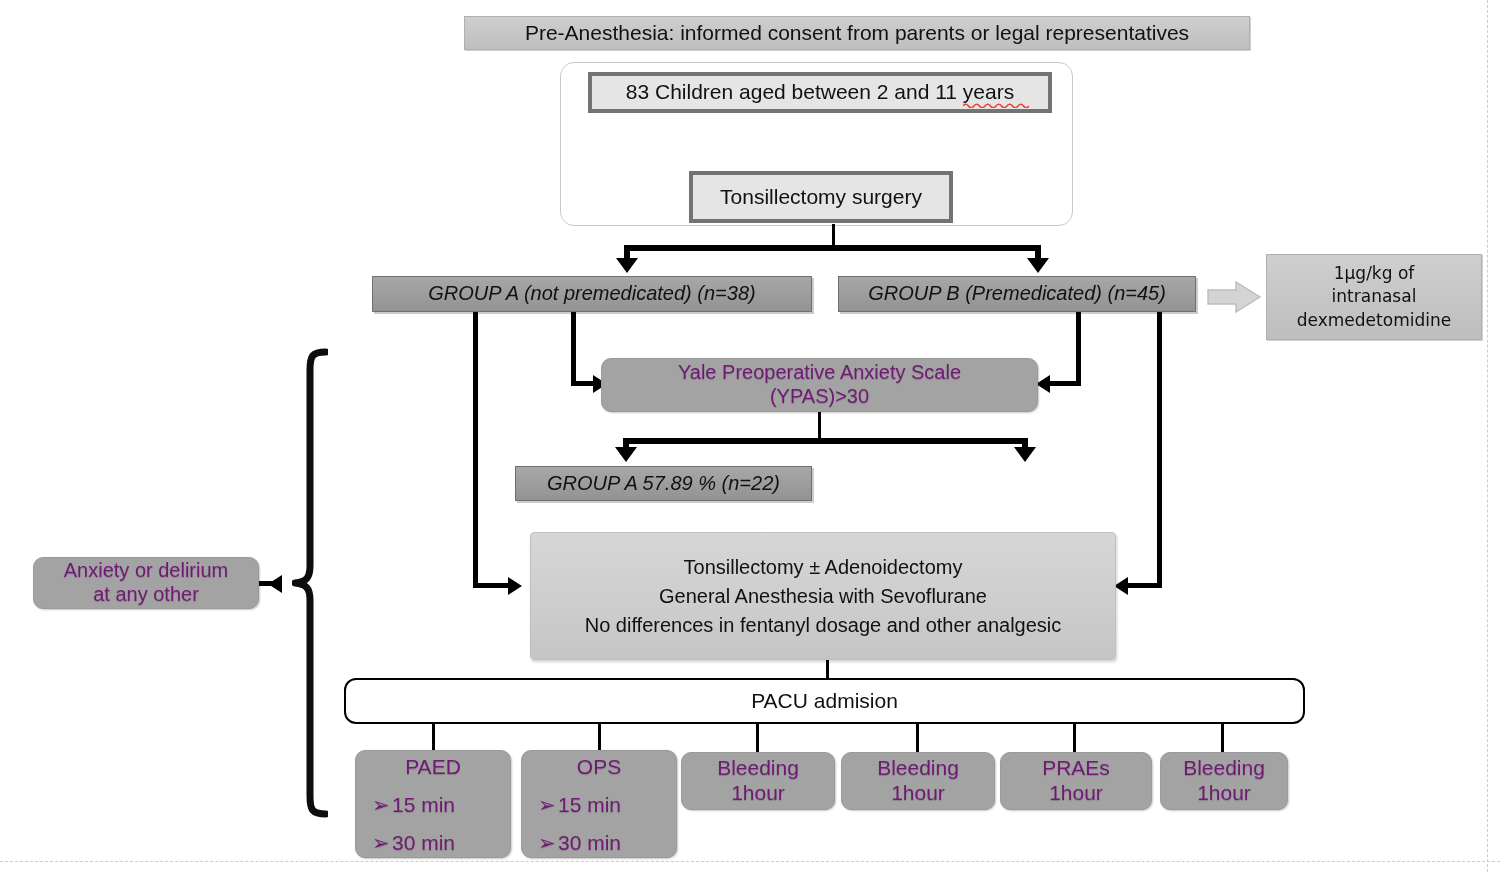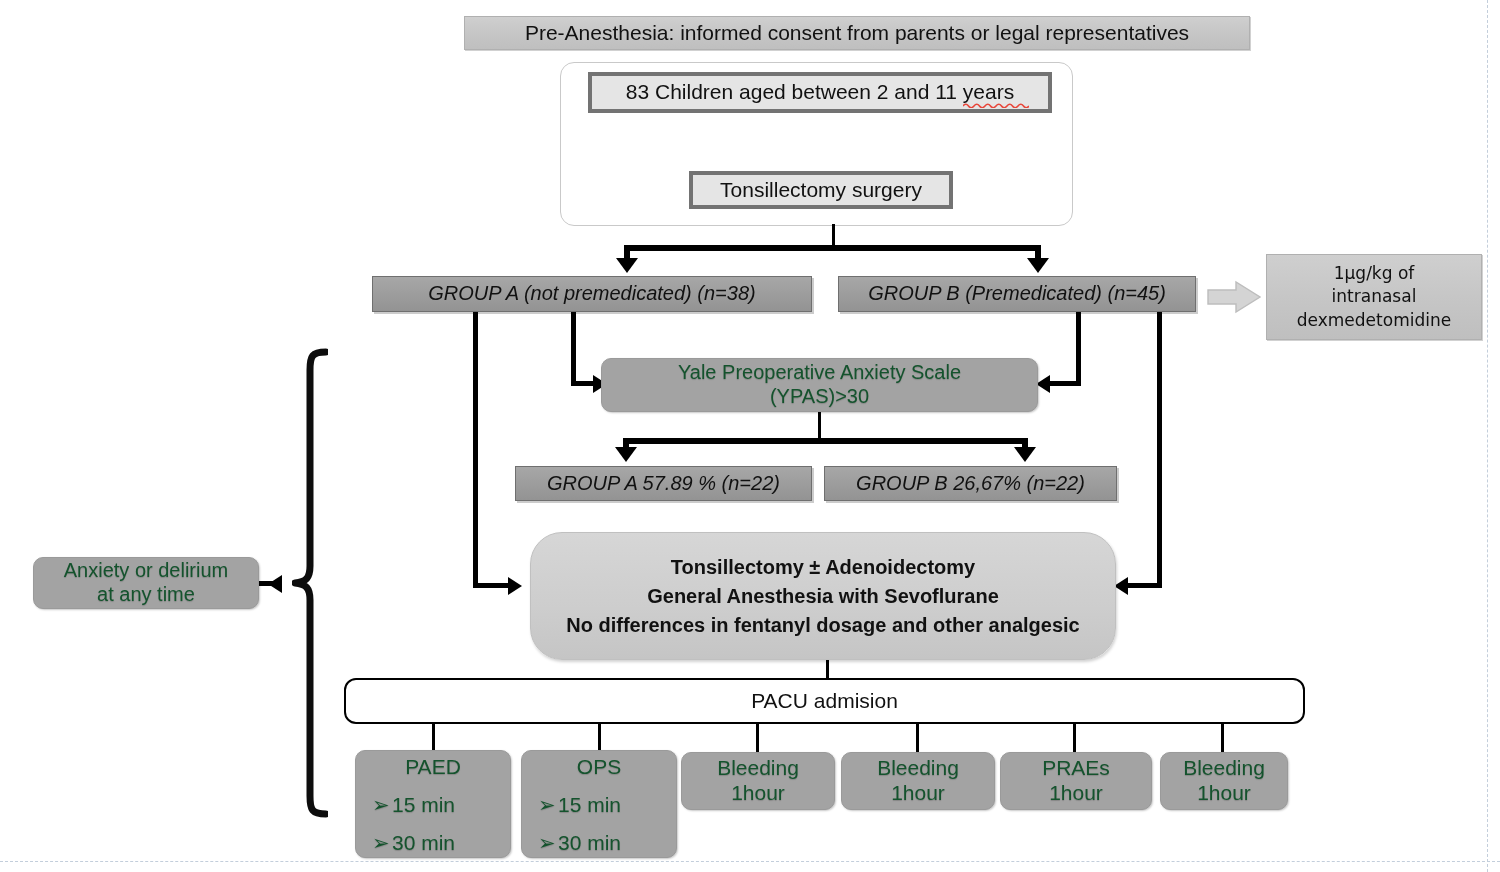--- a/index.html
+++ b/index.html
@@ -69,32 +69,31 @@
     border: 1px solid #6f6f6f;
     color: #111111;
     box-shadow: 2px 2px 0 rgba(0,0,0,0.20);
     font-style: italic;
   }
   
   .gray-round-white {
     background: #a3a3a3;
     border: 1px solid #9a9a9a;
     border-radius: 10px;
-    color: #14532d;
+    color: #701a75;
     text-shadow: 0 1px 1px rgba(0,0,0,0.18);
     box-shadow: 1px 1px 2px rgba(0,0,0,0.22);
   }
   
   .lightgray-round {
     background: linear-gradient(to bottom, #d6d6d6 0%, #cdcdcd 60%, #c5c5c5 100%);
     border: 1px solid #c0c0c0;
-    border-radius: 32px;
+    border-radius: 4px;
     color: #111111;
     box-shadow: 1px 2px 3px rgba(0,0,0,0.18);
-    font-weight: bold;
   }
   
   .white-round-thick {
     background: #ffffff;
     border: 2px solid #000000;
     border-radius: 12px;
     color: #111111;
   }
 
   
@@ -171,21 +170,21 @@
 
   <div class="white-round" style="position:absolute; left:560px; top:62px; width:511px; height:162px;"></div>
 
   <div class="box white-rect" style="left:588px; top:72px; width:464px; height:41px; font-size:21px;">83 Children aged between 2 and 11 years</div>
 
   <svg class="squiggle" style="left:963px; top:102px; width:66px; height:6px;" viewBox="0 0 66 6" preserveAspectRatio="none">
     <path d="M0 4 Q2.8 0.6 5.5 4 T11 4 T16.5 4 T22 4 T27.5 4 T33 4 T38.5 4 T44 4 T49.5 4 T55 4 T60.5 4 T66 4" fill="none" stroke="#e8463a" stroke-width="1.6"></path>
   </svg>
 
 
-  <div class="box white-rect" style="left:689px; top:171px; width:264px; height:38px; font-size:21px;">Tonsillectomy surgery</div>
+  <div class="box white-rect" style="left:689px; top:171px; width:264px; height:52px; font-size:21px;">Tonsillectomy surgery</div>
 
   <div class="ln" style="left:832px; top:224px; width:3px; height:23px;"></div>
   <div class="ln" style="left:624px; top:245px; width:417px; height:6px;"></div>
   <div class="ln" style="left:624px; top:245px; width:6px; height:17px;"></div>
   <div class="arrow-down" style="left:616px; top:258px;"></div>
   <div class="ln" style="left:1035px; top:245px; width:6px; height:17px;"></div>
   <div class="arrow-down" style="left:1027px; top:258px;"></div>
 
   <div class="box gray-rect" style="left:372px; top:276px; width:440px; height:36px; font-size:20px;">GROUP A (not premedicated) (n=38)</div>
 
@@ -214,21 +213,20 @@
 
   <div class="ln" style="left:818px; top:412px; width:3px; height:29px;"></div>
   <div class="ln" style="left:623px; top:438px; width:405px; height:6px;"></div>
   <div class="ln" style="left:623px; top:438px; width:6px; height:12px;"></div>
   <div class="arrow-down" style="left:615px; top:447px;"></div>
   <div class="ln" style="left:1022px; top:438px; width:6px; height:12px;"></div>
   <div class="arrow-down" style="left:1014px; top:447px;"></div>
 
   <div class="box gray-rect" style="left:515px; top:466px; width:297px; height:35px; font-size:20px;">GROUP A 57.89 % (n=22)</div>
 
-  <div class="box gray-rect" style="left:824px; top:466px; width:293px; height:35px; font-size:20px;">GROUP B 26,67% (n=22)</div>
 
   <div class="ln" style="left:473px; top:312px; width:5px; height:276px;"></div>
   <div class="ln" style="left:473px; top:583px; width:42px; height:5px;"></div>
   <div class="arrow-right" style="left:508px; top:577px;"></div>
 
   <div class="ln" style="left:1157px; top:312px; width:5px; height:276px;"></div>
   <div class="ln" style="left:1124px; top:583px; width:38px; height:5px;"></div>
   <div class="arrow-left" style="left:1114px; top:577px;"></div>
 
   <div class="box lightgray-round" style="left:530px; top:532px; width:586px; height:128px; font-size:20px; line-height:1.45;">Tonsillectomy ± Adenoidectomy
@@ -281,15 +279,15 @@
   </div>
 
   <svg class="brace" style="left:292px; top:348px; width:36px; height:470px;" viewBox="0 0 36 470" preserveAspectRatio="none">
     <path d="M34 4 C20 4 18 8 18 22 L18 218 C18 230 14 234 3 235 C14 236 18 240 18 252 L18 448 C18 462 20 466 34 466" fill="none" stroke="#0d0d0d" stroke-width="7" stroke-linecap="round" stroke-linejoin="round"></path>
   </svg>
 
   <div class="arrow-left" style="left:268px; top:575px;"></div>
   <div class="ln" style="left:258px; top:581px; width:20px; height:5px;"></div>
 
   <div class="box gray-round-white" style="left:33px; top:557px; width:226px; height:52px; font-size:20px;">Anxiety or delirium
-at any time</div>
+at any other</div>
 
 </div>
 
 </body></html>

